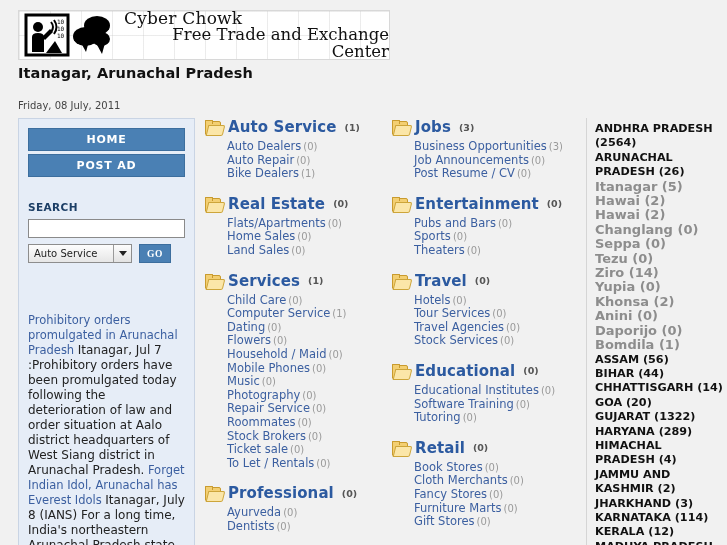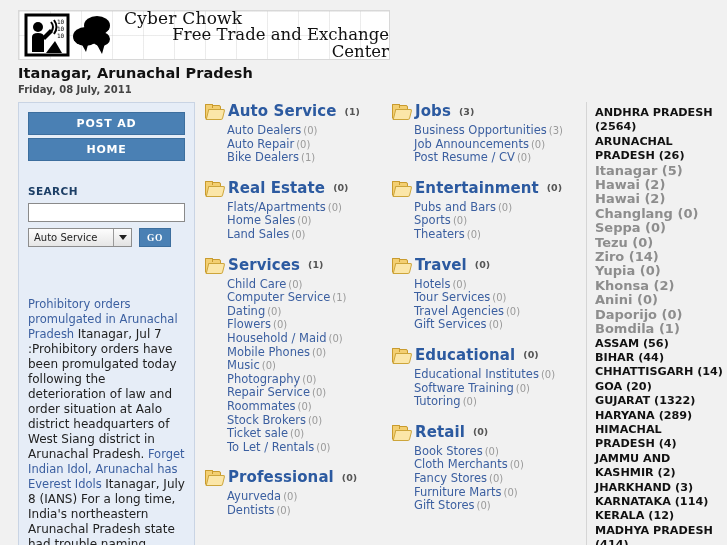--- a/index.html
+++ b/index.html
@@ -88,23 +88,23 @@
     padding-left: 22px;
   }
   .loc-title {
     margin-top: 5px;
     font-size: 14.5px;
     font-weight: bold;
     color: #111;
     letter-spacing: .1px;
   }
   .loc-date {
-    margin-top: 3px;
+    margin-top: 19px;
     font-size: 10px;
-    font-weight: bold;
+    font-weight: normal;
     color: #444;
   }
 
   
   .layout {
     display: flex;
     margin-top: 7px;
     padding-left: 18px;
     align-items: flex-start;
   }
@@ -371,22 +371,22 @@
       </div>
     </div>
 
     <div class="loc-title">Itanagar, Arunachal Pradesh</div>
     <div class="loc-date">Friday, 08 July, 2011</div>
   </div>
 
   <div class="layout">
 
     <div class="left-col">
+      <div class="navbtn">HOME</div>
       <div class="navbtn">POST AD</div>
-      <div class="navbtn">HOME</div>
 
       <div class="search-label">SEARCH</div>
       <input class="search-input" type="text" placeholder="" style="">
 
       <div class="search-row">
         <div class="fakeselect">
           <span class="sel-text">Auto Service</span>
           <span class="sel-arrow">
               <span class="caret"></span>
             </span>
@@ -518,21 +518,21 @@
                 <span class="tab"></span>
                 <span class="front"></span>
               </span>
               <span class="cat-title">Travel</span>
               <span class="cat-count">(0)</span>
             </div>
             <div class="subs">
               <div class="sub"><span class="sub-name">Hotels</span><span class="sub-count">(0)</span></div>
               <div class="sub"><span class="sub-name">Tour Services</span><span class="sub-count">(0)</span></div>
               <div class="sub"><span class="sub-name">Travel Agencies</span><span class="sub-count">(0)</span></div>
-              <div class="sub"><span class="sub-name">Gift Services</span><span class="sub-count">(0)</span></div>
+              <div class="sub"><span class="sub-name">Stock Services</span><span class="sub-count">(0)</span></div>
             </div>
           </div>
           <div class="cat-group">
             <div class="cat-head">
               <span class="folder">
                 <span class="back"></span>
                 <span class="tab"></span>
                 <span class="front"></span>
               </span>
               <span class="cat-title">Educational</span>

